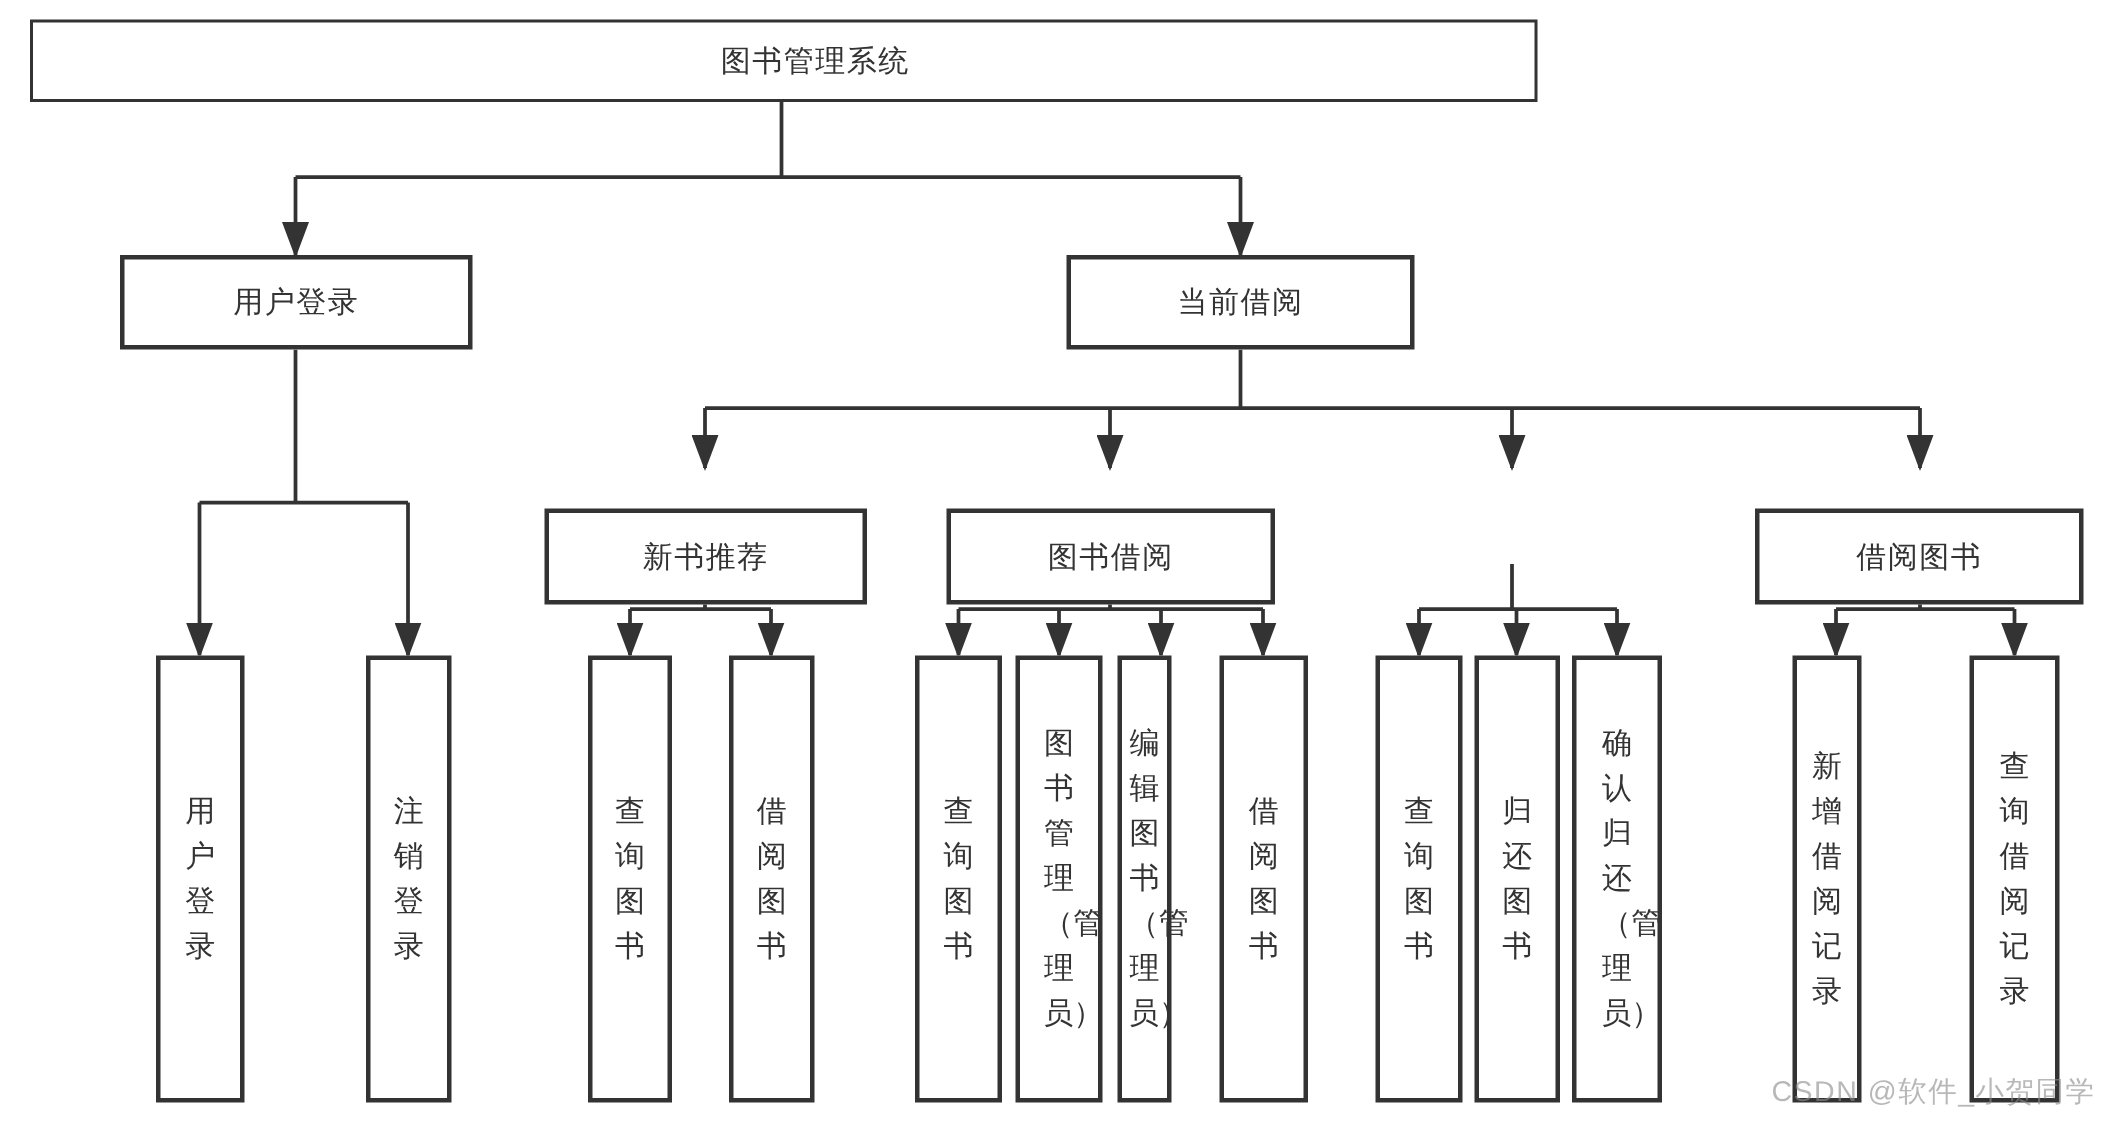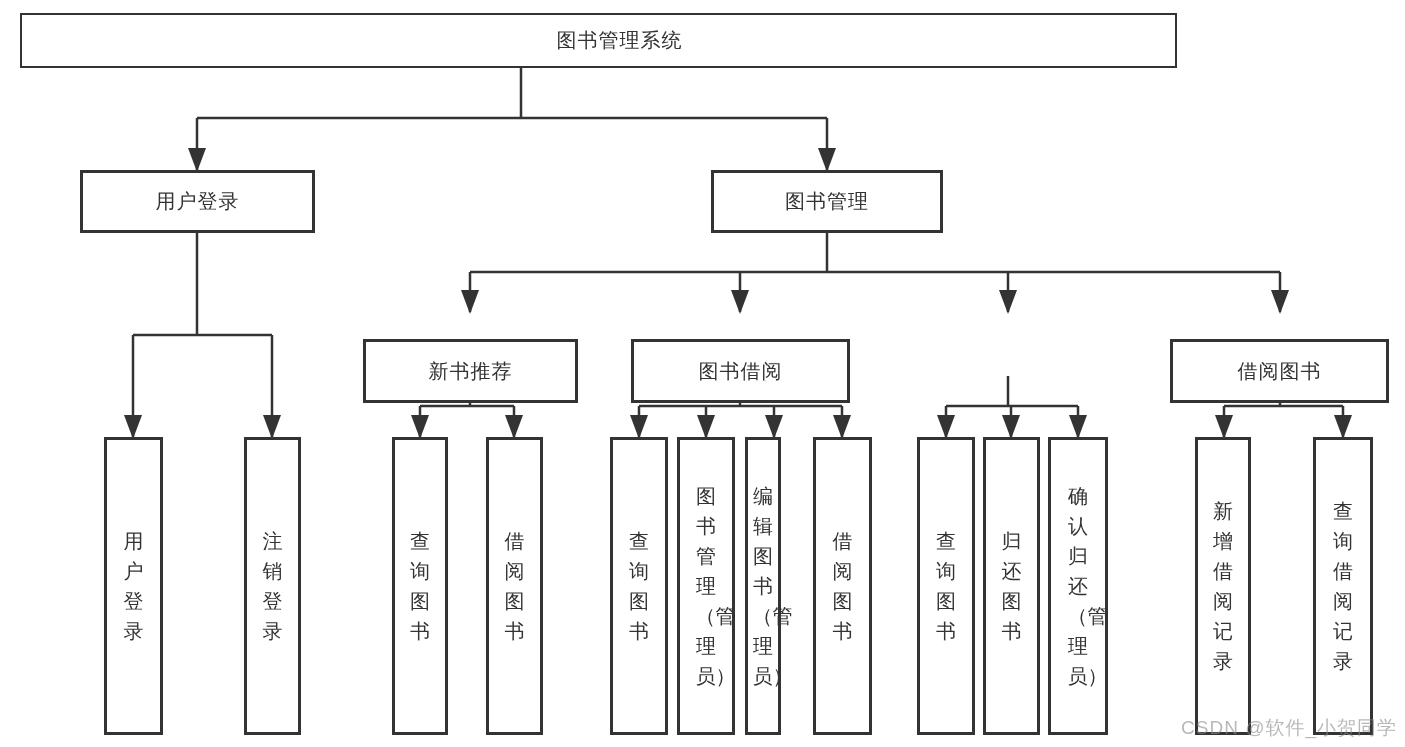--- a/index.html
+++ b/index.html
@@ -18,21 +18,21 @@
     background:#ffffff;
     border:3px solid #333333;
     display:flex;
     align-items:center;
     justify-content:center;
     font-size:20px;
     color:#333333;
     z-index:2;
     letter-spacing:1px;
   }
-  .node.root{border-width:2px;left:20px;top:13px;width:1157px;height:55px;padding-left:42px;}
+  .node.root{border-width:2px;left:20px;top:13px;width:1005px;height:55px;padding-left:42px;}
   .node.lvl2{top:170px;height:63px;}
   .node.lvl3{top:312px;height:64px;margin-top:27px;}
   .node.leaf{top:437px;height:298px;}
   .vtext{
     display:block;
     width:21px;
     line-height:30px;
     word-break:break-all;
     text-align:center;
     letter-spacing:0;
@@ -96,21 +96,21 @@
   </svg>
 
   <div class="node root">
     <span>图书管理系统</span>
   </div>
 
   <div class="node lvl2" style="left:80px;width:235px">
     <span>用户登录</span>
   </div>
   <div class="node lvl2" style="left:711px;width:232px">
-    <span>图书管理</span>
+    <span>当前借阅</span>
   </div>
 
   <div class="node lvl3" style="left:363px;width:215px">
     <span>新书推荐</span>
   </div>
   <div class="node lvl3" style="left:631px;width:219px">
     <span>图书借阅</span>
   </div>
   <div class="node lvl3" style="left:1170px;width:219px">
     <span>借阅图书</span>
@@ -146,21 +146,21 @@
   <div class="node leaf" style="left:917px;width:58px">
     <span class="vtext">查询图书</span>
   </div>
   <div class="node leaf" style="left:983px;width:57px">
     <span class="vtext">归还图书</span>
   </div>
   <div class="node leaf" style="left:1048px;width:60px">
     <span class="vtext">确认归还（管理员）</span>
   </div>
 
-  <div class="node leaf" style="left:1195px;width:56px">
+  <div class="node leaf" style="left:1195px;width:46px">
     <span class="vtext">新增借阅记录</span>
   </div>
   <div class="node leaf" style="left:1313px;width:60px">
     <span class="vtext">查询借阅记录</span>
   </div>
 
   <div class="watermark">CSDN @软件_小贺同学</div>
 
 </div>
 

